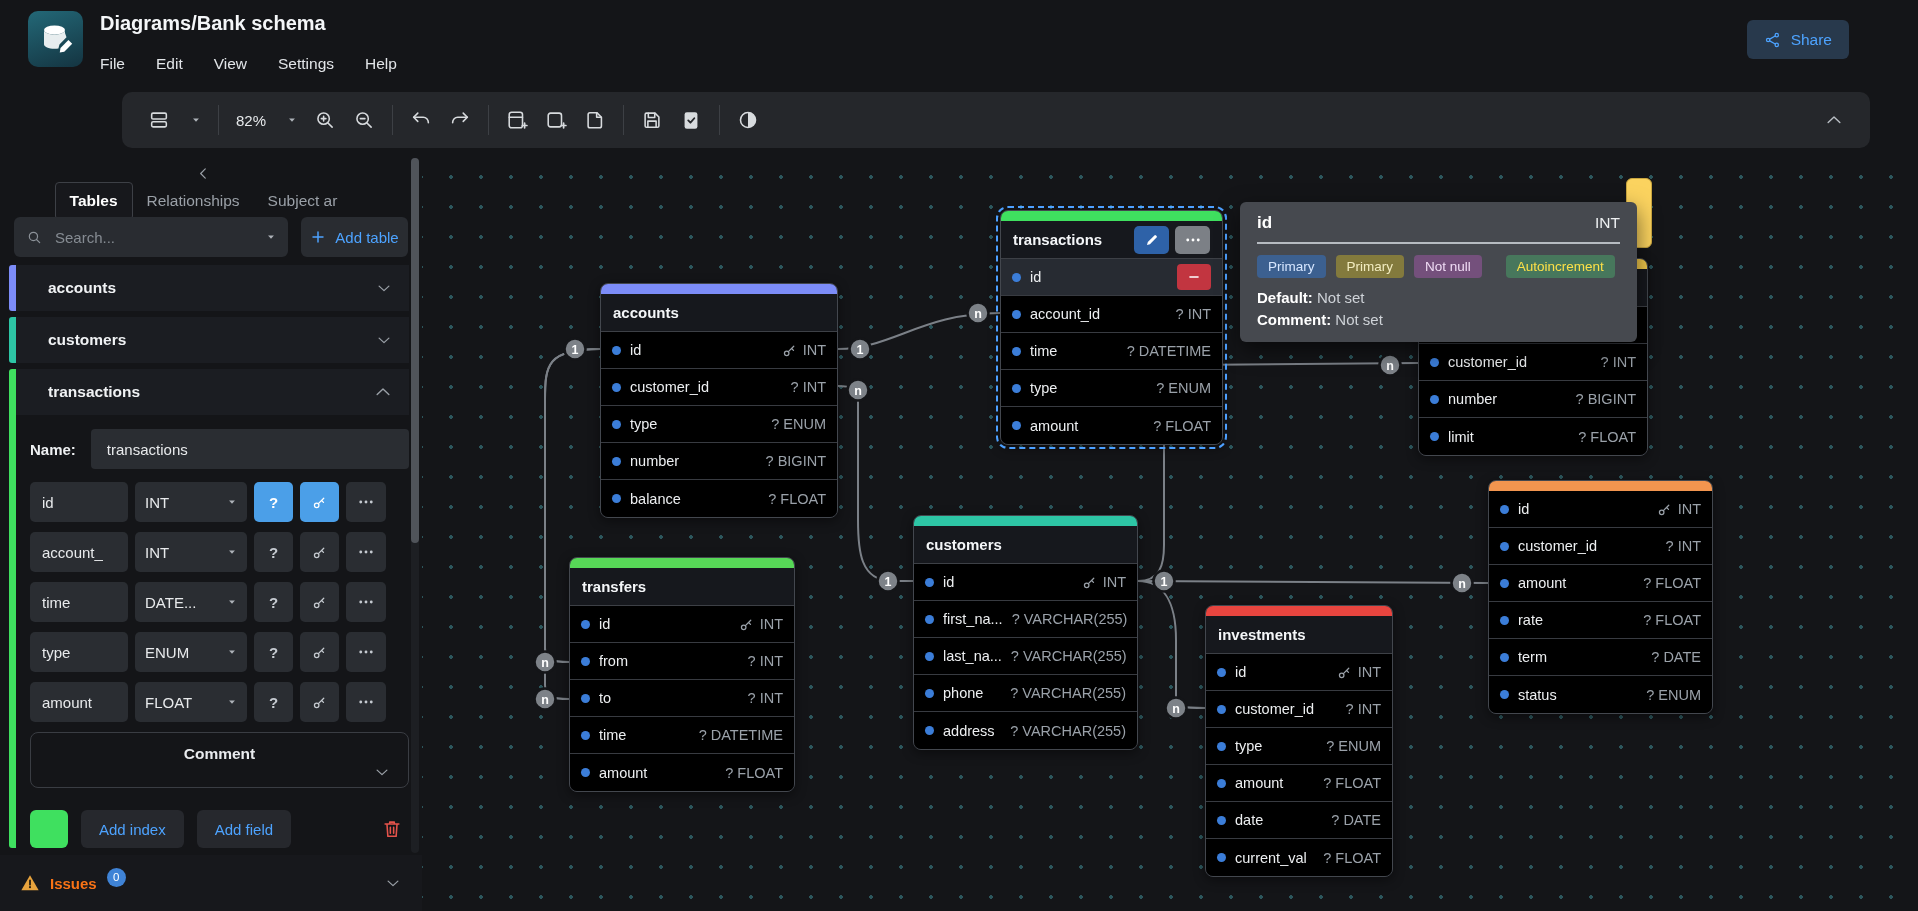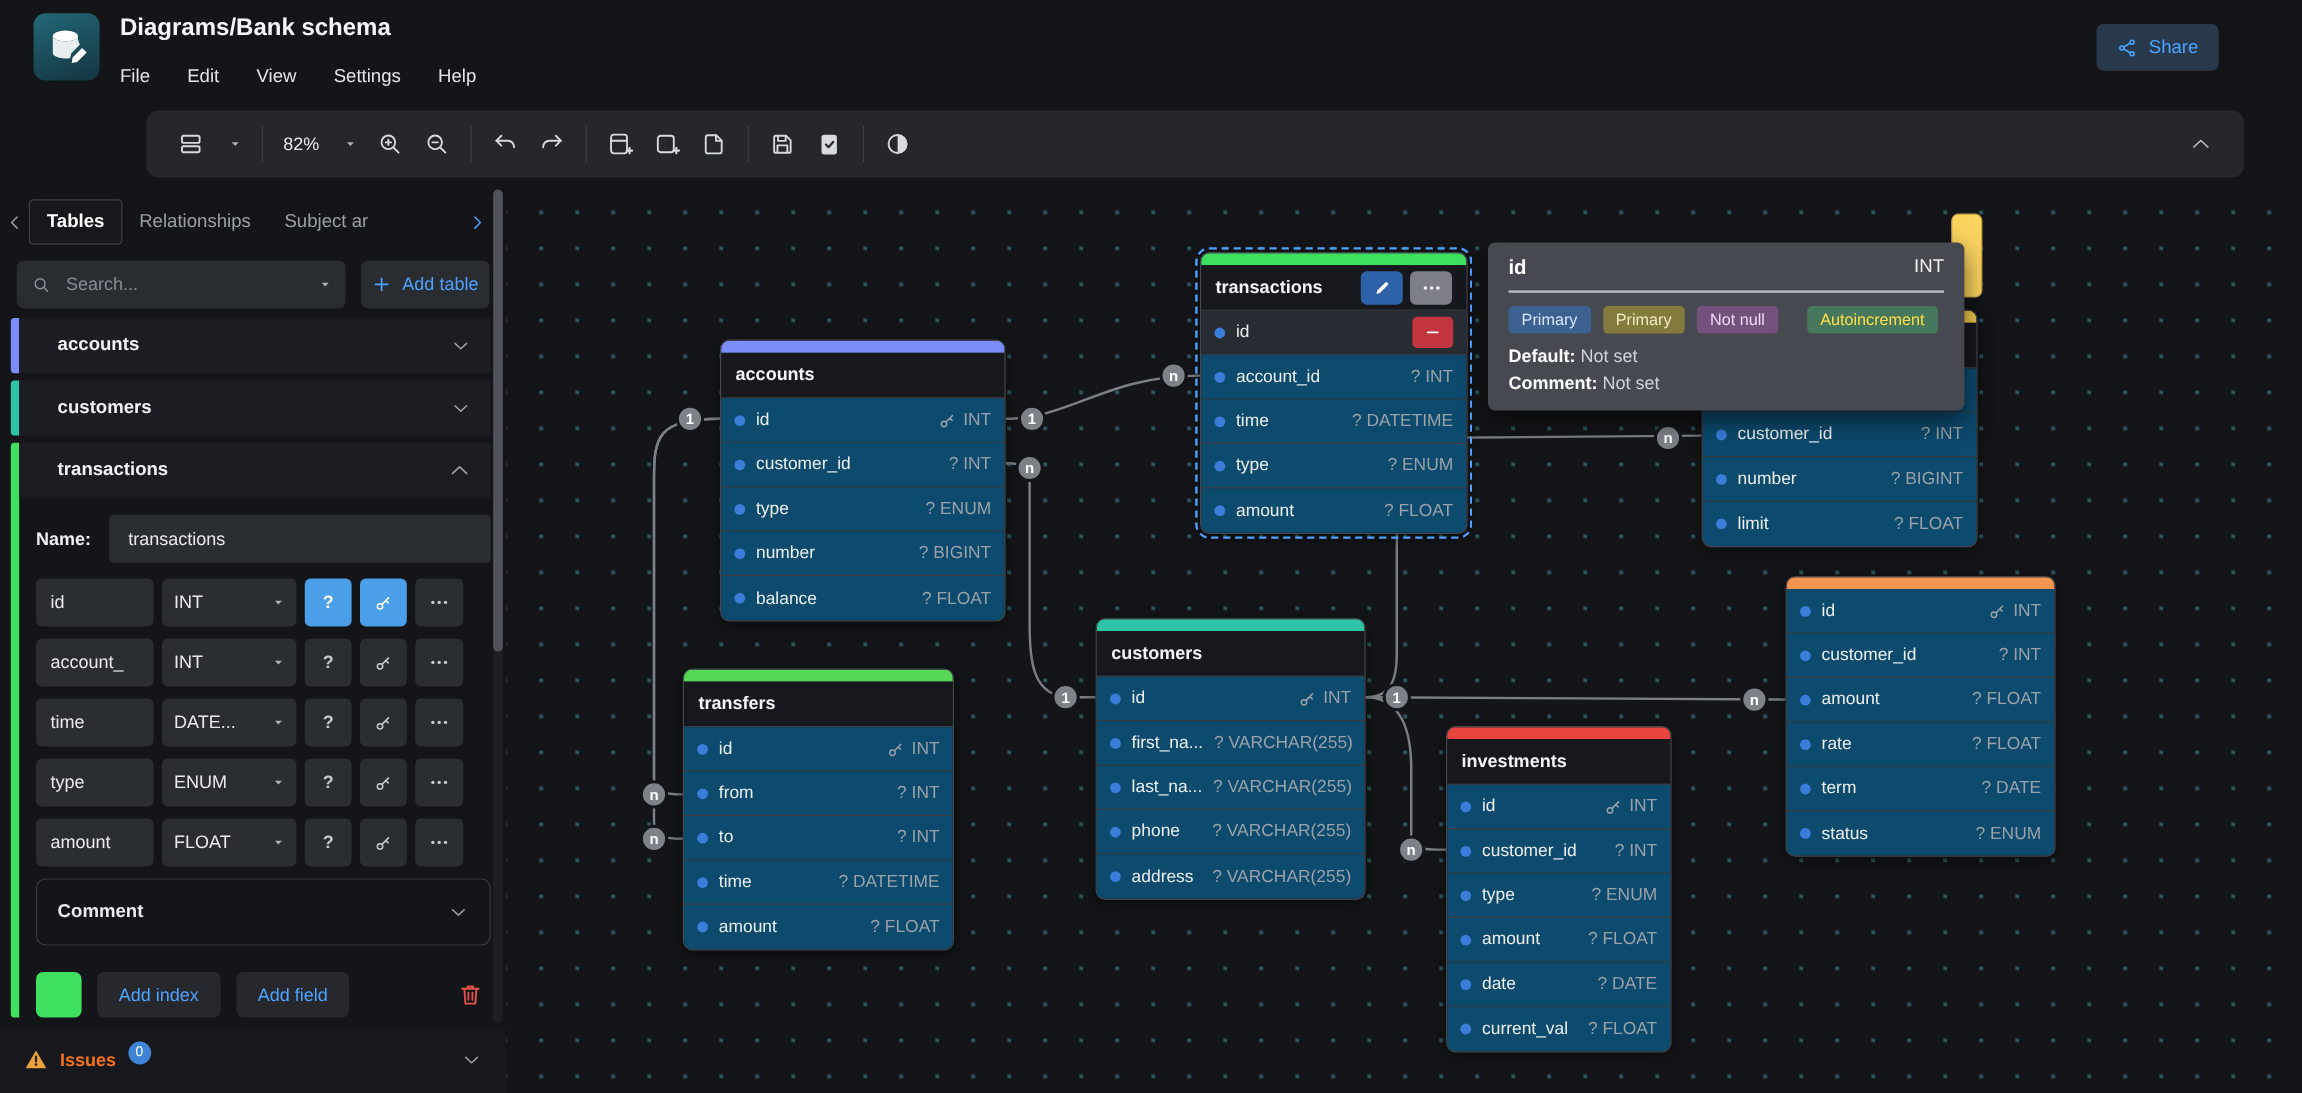--- a/index.html
+++ b/index.html
@@ -29,21 +29,21 @@
   .toolbar { position:absolute; left:122px; top:92px; width:1748px; height:56px; background:#25272b;
              border-radius:10px; display:flex; align-items:center; gap:17px; padding:0 26px; color:#d8dbde; }
   .tb-sep { width:1px; height:30px; background:#3d4045; flex:none; }
   .tb-btn { display:flex; align-items:center; gap:21px; color:#d8dbde; }
   .zoom-label { font-size:15px; color:#e6e9eb; }
   .caret { color:#aeb3b9; }
   .tb-collapse { margin-left:auto; color:#b9bec4; }
 
   
   .sidebar { position:absolute; left:0; top:150px; width:422px; bottom:0; }
-  .tabrow { position:absolute; left:0; top:15px; right:16px; height:40px; display:flex; align-items:center; }
+  .tabrow { position:absolute; left:0; top:15px; right:16px; height:40px; display:flex; align-items:center;flex-direction:column; }
   .tab-chevron { width:24px; color:#9aa0a7; flex:none; }
   .tab { font-size:15.5px; color:#9aa0a7; padding:9px 14px; white-space:nowrap; }
   .tab.active { color:#ffffff; font-weight:700; background:#17181c; border:1px solid #3d4046; border-radius:4px; }
   .tab.clip { flex:0 1 auto; overflow:hidden; }
   .tab-next { margin-left:auto; color:#4da3ff; flex:none; }
 
   .controls { position:absolute; left:14px; right:14px; top:67px; height:40px; display:flex; gap:13px; }
   .searchbox { flex:0 0 242px; background:#292c31; border-radius:6px; display:flex; align-items:center;
                gap:10px; padding:0 12px; color:#8b9198; }
   .searchbox input { flex:1; background:transparent; border:none; outline:none; color:#d6d9dd;
@@ -69,21 +69,21 @@
   .frow { display:grid; grid-template-columns:98px 112px 39px 39px 40px; gap:7px; margin-bottom:10px; }
   .chip { height:40px; background:#2a2d32; border-radius:5px; display:flex; align-items:center;
           font-size:15px; color:#e8eaec; }
   .chip.fname { padding-left:12px; }
   .chip.ftype { padding:0 10px; justify-content:space-between; }
   .chip.sq { justify-content:center; color:#c6cbd1; font-weight:700; }
   .chip.sq.active { background:#4b9fe8; color:#fff; }
   .chip.more { justify-content:center; color:#c6cbd1; }
 
   .commentbox { margin-top:8px; margin-right:0; height:56px; border:1px solid #3a3d43; border-radius:8px;
-                display:flex; align-items:center; padding:12px 17px; font-size:15.5px; font-weight:600; color:#e9ebee; }
+                display:flex; align-items:center; padding:12px 17px; font-size:15.5px; font-weight:600; color:#e9ebee;flex-direction:column; }
   .commentbox .chev { margin-left:auto; color:#9aa0a7; }
 
   .editor-foot { display:flex; align-items:center; gap:13px; margin-top:22px; padding-right:6px; }
   .swatch { width:38px; height:38px; border-radius:6px; flex:none; }
   .foot-btn { height:38px; padding:0 18px; background:#26282d; border-radius:6px; display:flex; align-items:center;
               color:#4da3ff; font-size:15px; }
   .trash { margin-left:auto; color:#e5534b; }
 
   .issuesbar { position:absolute; left:0; right:0; bottom:0; height:56px; background:#17181c;
                display:flex; align-items:center; padding:0 20px; gap:10px; }
@@ -105,21 +105,21 @@
             box-shadow:0 3px 12px rgba(0,0,0,.45); overflow:hidden; }
   .dtable.selected { outline:2px dashed #4da0ff; outline-offset:2px; }
   .dstrip { height:10px; }
   .dtitle { height:38px; background:#16181d; border-bottom:1px solid #3d4046; display:flex; align-items:center;
             padding:0 12px; font-size:15px; font-weight:700; color:#f4f6f8; }
   .hdr-btns { margin-left:auto; display:flex; gap:6px; }
   .hbtn { width:35px; height:28px; border-radius:5px; display:flex; align-items:center; justify-content:center; color:#fff; }
   .hbtn.edit { background:#2e62a8; }
   .hbtn.moreb { background:#7c8086; }
   .drow { height:37px; display:flex; align-items:center; gap:9px; padding:0 11px; border-bottom:1px solid #383b41;
-          font-size:14.5px; background:#0c4a6e; }
+          font-size:14.5px; background:#000000; }
   .drow:last-child { border-bottom:none; }
   .drow.hl { background:#272b32; }
   .ddot { width:9px; height:9px; border-radius:50%; background:#3b7dd8; flex:none; }
   .dname { color:#edeff1; white-space:nowrap; }
   .dtype { margin-left:auto; color:#9aa1a9; display:flex; align-items:center; gap:6px; white-space:nowrap; }
   .del-btn { margin-left:auto; width:34px; height:26px; background:#c23540; border-radius:4px; color:#fff;
              display:flex; align-items:center; justify-content:center; }
 
   .note { position:absolute; background:#fbd35f; border:1px solid #c9a53f; border-radius:6px; }
 

